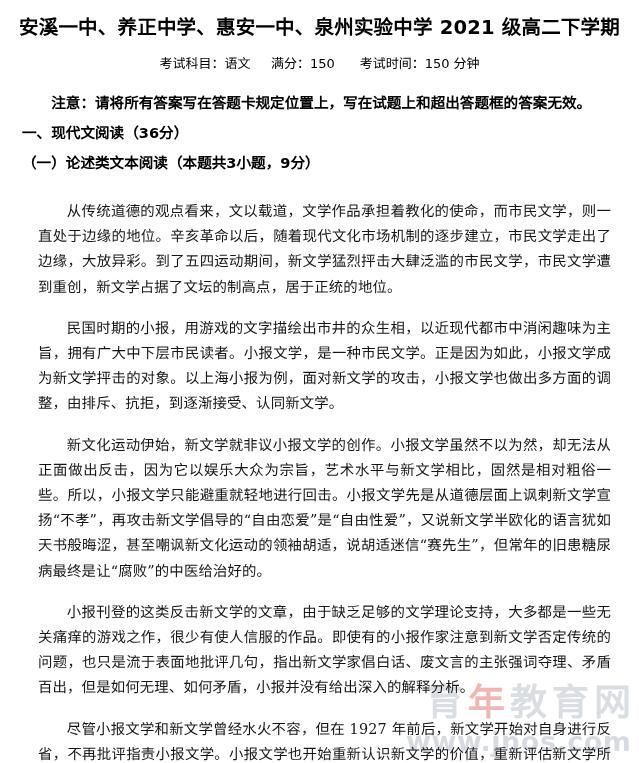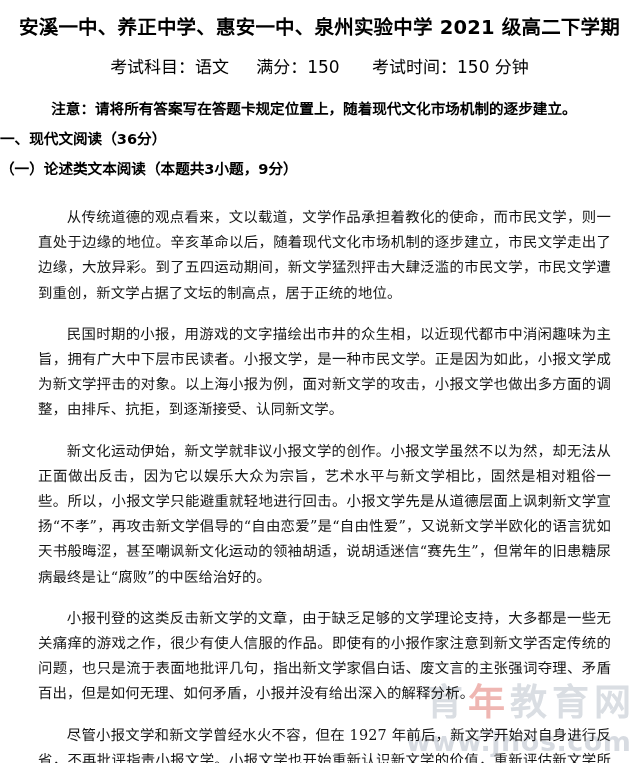--- a/index.html
+++ b/index.html
@@ -84,21 +84,21 @@
     text-align: center;
     font-size: 19.5px;
     font-weight: 700;
     line-height: 1.5;
     color: #000;
   }
   .exam-meta {
     margin: 0;
     padding-top: 11px;
     text-align: center;
-    font-size: 17px;
+    font-size: 13px;
     font-weight: 400;
     color: #000;
     white-space: pre;
   }
 
   
   .notice {
     margin: 0;
     padding-top: 20px;
     padding-left: 22px;
@@ -107,20 +107,21 @@
     font-size: 14.6px;
     font-weight: 700;
     line-height: 1.5;
     color: #000;
   }
 
   
   .sec-heading {
     margin: 0;
     padding-top: 8px;
+    padding-left: 22px;
     font-size: 14.6px;
     font-weight: 700;
     line-height: 1.5;
     color: #000;
   }
   .sec-heading.indent1 {
   }
 
   
   .instruction {
@@ -166,21 +167,21 @@
   <div class="wm-url">www.jnos.com</div>
 </div>
 
 <div class="page">
 
   <h1 class="title-main">安溪一中、养正中学、惠安一中、泉州实验中学 2021 级高二下学期</h1>
 
 
   <p class="exam-meta">考试科目：语文     满分：150      考试时间：150 分钟</p>
 
-  <p class="notice">注意：请将所有答案写在答题卡规定位置上，随着现代文化市场机制的逐步建立。</p>
+  <p class="notice">注意：请将所有答案写在答题卡规定位置上，写在试题上和超出答题框的答案无效。</p>
 
   <p class="sec-heading">一、现代文阅读（36分）</p>
 
   <p class="sec-heading indent1">（一）论述类文本阅读（本题共3小题，9分）</p>
 
 
   <div class="passage">
     <p>从传统道德的观点看来，文以载道，文学作品承担着教化的使命，而市民文学，则一直处于边缘的地位。辛亥革命以后，随着现代文化市场机制的逐步建立，市民文学走出了边缘，大放异彩。到了五四运动期间，新文学猛烈抨击大肆泛滥的市民文学，市民文学遭到重创，新文学占据了文坛的制高点，居于正统的地位。</p>
     <p>民国时期的小报，用游戏的文字描绘出市井的众生相，以近现代都市中消闲趣味为主旨，拥有广大中下层市民读者。小报文学，是一种市民文学。正是因为如此，小报文学成为新文学抨击的对象。以上海小报为例，面对新文学的攻击，小报文学也做出多方面的调整，由排斥、抗拒，到逐渐接受、认同新文学。</p>
     <p>新文化运动伊始，新文学就非议小报文学的创作。小报文学虽然不以为然，却无法从正面做出反击，因为它以娱乐大众为宗旨，艺术水平与新文学相比，固然是相对粗俗一些。所以，小报文学只能避重就轻地进行回击。小报文学先是从道德层面上讽刺新文学宣扬“不孝”，再攻击新文学倡导的“自由恋爱”是“自由性爱”，又说新文学半欧化的语言犹如天书般晦涩，甚至嘲讽新文化运动的领袖胡适，说胡适迷信“赛先生”，但常年的旧患糖尿病最终是让“腐败”的中医给治好的。</p>

